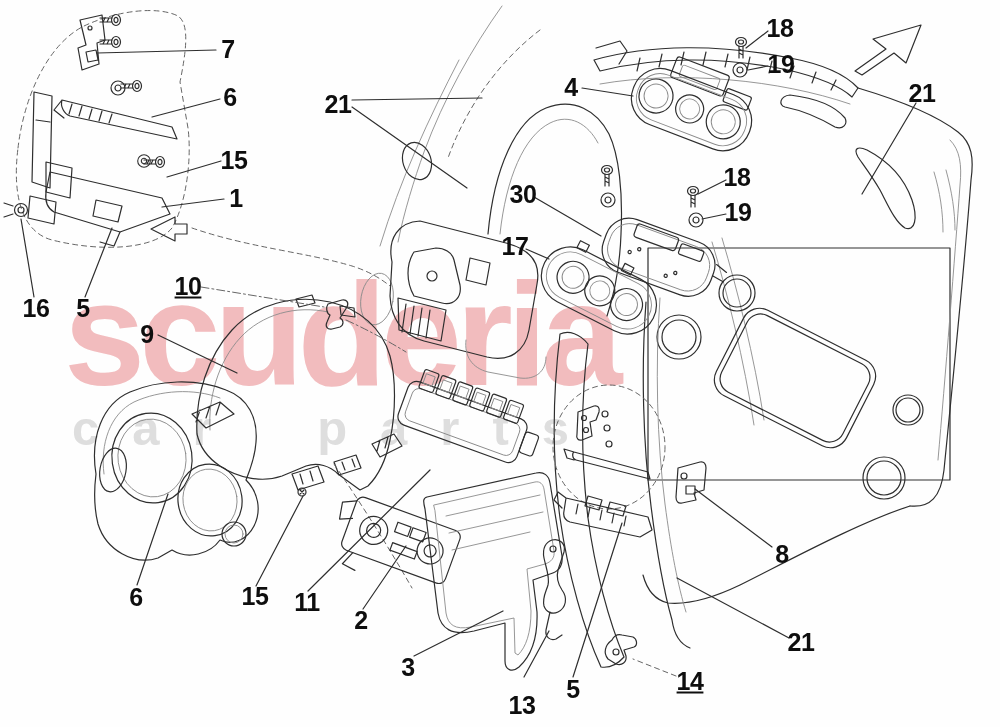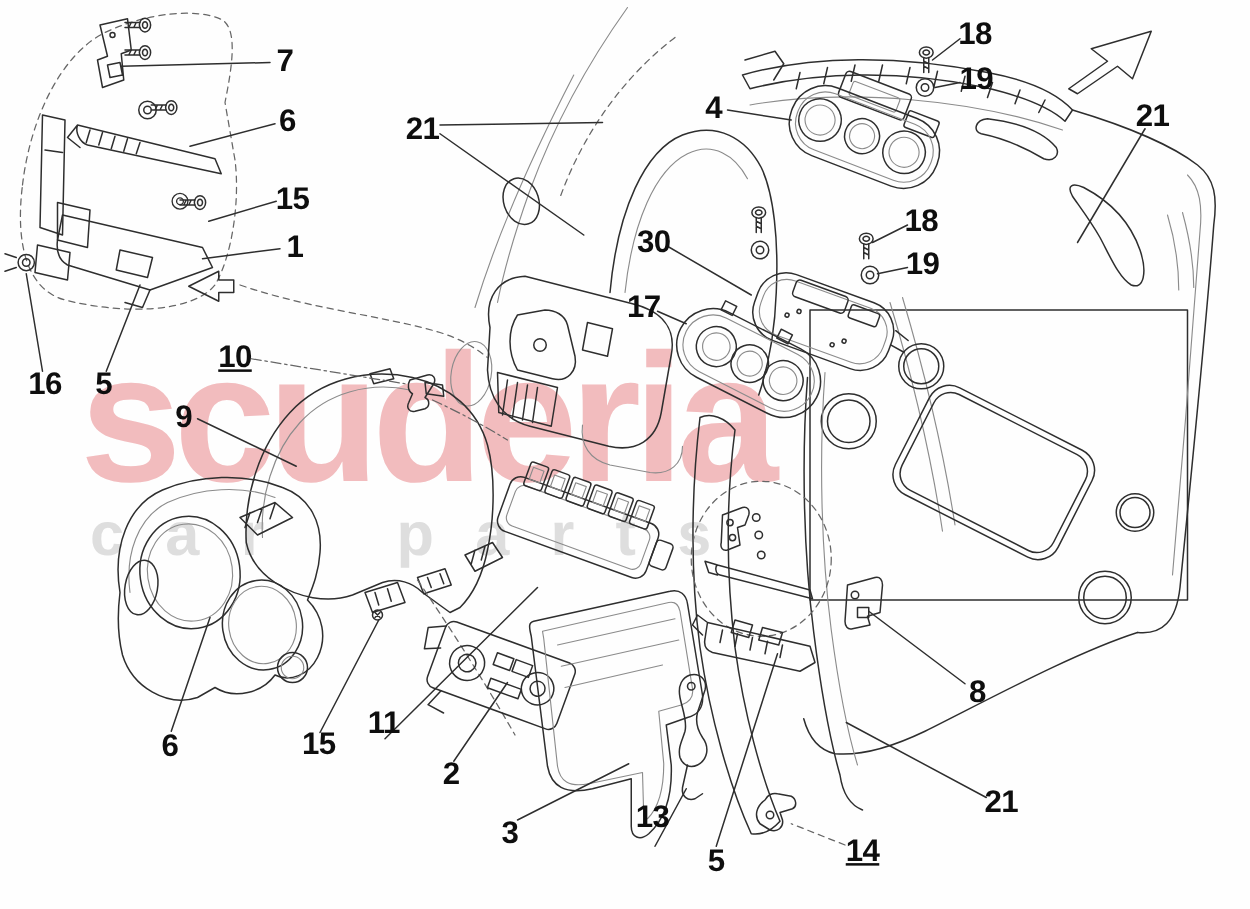--- a/index.html
+++ b/index.html
@@ -315,24 +315,24 @@
       <div class="co" style="left: 230px; top: 97px;">6</div>
       <div class="co" style="left: 234px; top: 160px;">15</div>
       <div class="co" style="left: 236px; top: 198px;">1</div>
       <div class="co" style="left: 338px; top: 104px;">21</div>
       <div class="co" style="left: 36px; top: 308px;">16</div>
       <div class="co" style="left: 83px; top: 308px;">5</div>
       <div class="co" style="left: 188px; top: 286px; text-decoration: underline;">10</div>
       <div class="co" style="left: 147px; top: 334px;">9</div>
       <div class="co" style="left: 136px; top: 597px;">6</div>
       <div class="co" style="left: 255px; top: 596px;">15</div>
-      <div class="co" style="left: 307px; top: 579px;">11</div>
+      <div class="co" style="left: 307px; top: 602px;">11</div>
       <div class="co" style="left: 361px; top: 620px;">2</div>
       <div class="co" style="left: 408px; top: 667px;">3</div>
-      <div class="co" style="left: 522px; top: 654px;">13</div>
+      <div class="co" style="left: 522px; top: 705px;">13</div>
       <div class="co" style="left: 573px; top: 689px;">5</div>
       <div class="co" style="left: 690px; top: 681px; text-decoration: underline;">14</div>
       <div class="co" style="left: 571px; top: 87px;">4</div>
       <div class="co" style="left: 780px; top: 28px;">18</div>
       <div class="co" style="left: 781px; top: 64px;">19</div>
       <div class="co" style="left: 523px; top: 194px;">30</div>
       <div class="co" style="left: 515px; top: 246px;">17</div>
       <div class="co" style="left: 737px; top: 177px;">18</div>
       <div class="co" style="left: 738px; top: 212px;">19</div>
       <div class="co" style="left: 922px; top: 93px;">21</div>

